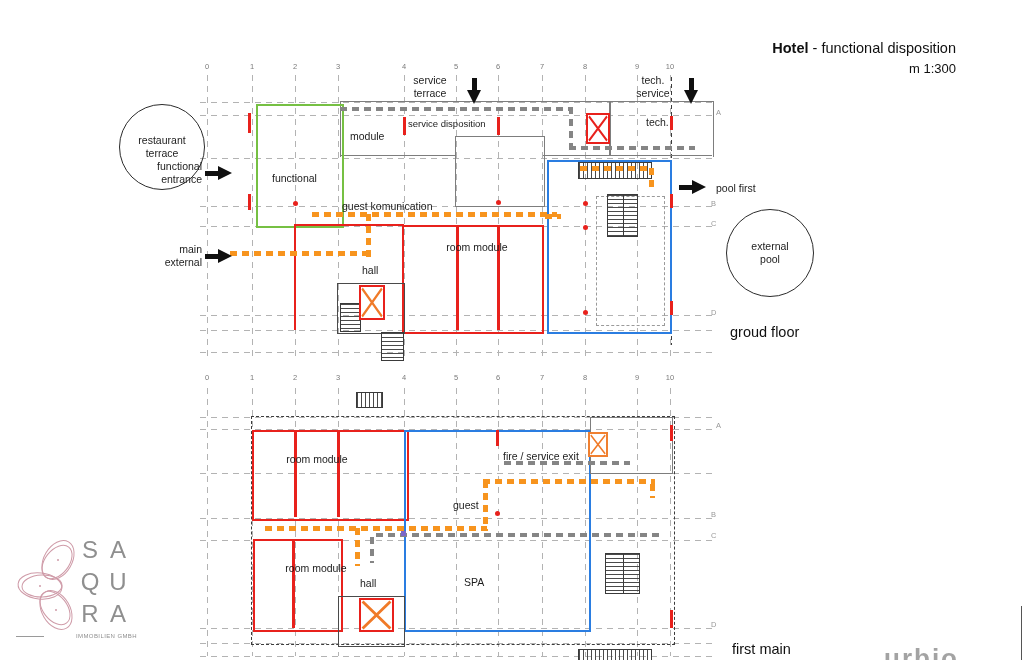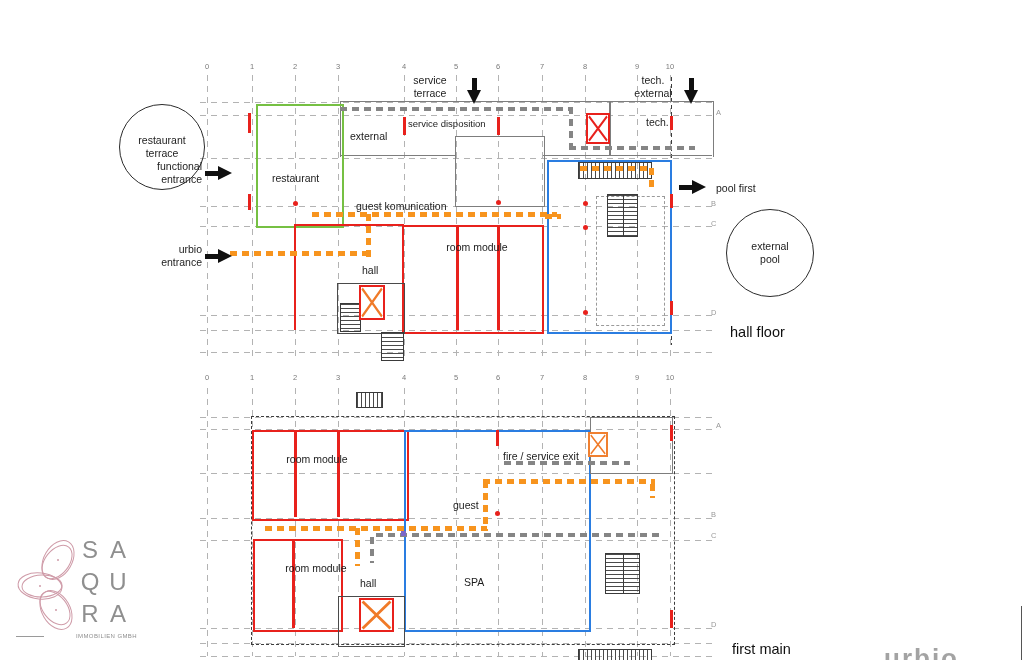--- a/index.html
+++ b/index.html
@@ -58,20 +58,24 @@
   
   .logo-letter{position:absolute;width:24px;text-align:center;font-size:24px;color:#8f8f8f;}
   .logo-sub{position:absolute;font-size:6px;letter-spacing:0.4px;color:#8f8f8f;white-space:nowrap;}
   .wm{position:absolute;font-size:26px;font-weight:bold;color:#a3a3a3;letter-spacing:2px;}
 </style>
 </head>
 <body>
 
 <div class="canvas">
 
+  <div class="abs title-box" style="left:700px;top:40px;width:256px;">
+    <div><span class="b">Hotel</span><span> - functional disposition</span></div>
+    <div class="scale">m 1:300</div>
+  </div>
 
   <div class="abs vg" style="left:207px;top:75px;height:283px"></div>
   <div class="abs vg" style="left:252px;top:75px;height:283px"></div>
   <div class="abs vg" style="left:295px;top:75px;height:283px"></div>
   <div class="abs vg" style="left:338px;top:75px;height:283px"></div>
   <div class="abs vg" style="left:404px;top:75px;height:283px"></div>
   <div class="abs vg" style="left:456px;top:75px;height:283px"></div>
   <div class="abs vg" style="left:498px;top:75px;height:283px"></div>
   <div class="abs vg" style="left:542px;top:75px;height:283px"></div>
   <div class="abs vg" style="left:585px;top:75px;height:283px"></div>
@@ -167,49 +171,49 @@
     <div class="lbl ctr" style="width:64px">restaurant terrace</div>
   </div>
   <div class="abs circle" style="left:726px;top:209px;width:86px;height:86px">
     <div class="lbl ctr" style="width:56px">external pool</div>
   </div>
   <div class="abs lbl rt" style="left:126px;top:160px;width:76px">functional entrance</div>
   <div class="abs arr arr-r" style="left:205px;top:166px">
       <div class="sh"></div>
       <div class="hd"></div>
     </div>
-  <div class="abs lbl rt" style="left:144px;top:243px;width:58px">urbio entrance</div>
+  <div class="abs lbl rt" style="left:144px;top:243px;width:58px">main external</div>
   <div class="abs arr arr-r" style="left:205px;top:249px">
       <div class="sh"></div>
       <div class="hd"></div>
     </div>
   <div class="abs lbl ctr" style="left:401px;top:74px;width:58px">service terrace</div>
   <div class="abs arr-d" style="left:467px;top:78px">
       <div class="sh"></div>
       <div class="hd"></div>
     </div>
-  <div class="abs lbl ctr" style="left:627px;top:74px;width:52px">tech. external</div>
+  <div class="abs lbl ctr" style="left:627px;top:74px;width:52px">tech. service</div>
   <div class="abs arr-d" style="left:684px;top:78px">
       <div class="sh"></div>
       <div class="hd"></div>
     </div>
   <div class="abs arr arr-r" style="left:679px;top:180px">
       <div class="sh"></div>
       <div class="hd"></div>
     </div>
   <div class="abs lbl one" style="left:716px;top:182px">pool first</div>
 
-  <div class="abs lbl one" style="left:272px;top:172px">restaurant</div>
-  <div class="abs lbl one" style="left:350px;top:130px">external</div>
+  <div class="abs lbl one" style="left:272px;top:172px">functional</div>
+  <div class="abs lbl one" style="left:350px;top:130px">module</div>
   <div class="abs lbl one sm" style="left:408px;top:118px">service disposition</div>
-  <div class="abs lbl one" style="left:356px;top:200px">guest komunication</div>
+  <div class="abs lbl one" style="left:342px;top:200px">guest komunication</div>
   <div class="abs lbl one" style="left:646px;top:116px">tech.</div>
   <div class="abs lbl one" style="left:362px;top:264px">hall</div>
   <div class="abs lbl ctr" style="left:445px;top:241px;width:64px">room module</div>
-  <div class="abs caption" style="left:730px;top:324px">hall floor</div>
+  <div class="abs caption" style="left:730px;top:324px">groud floor</div>
 
   <div class="abs vg" style="left:207px;top:388px;height:268px"></div>
   <div class="abs vg" style="left:252px;top:388px;height:268px"></div>
   <div class="abs vg" style="left:295px;top:388px;height:268px"></div>
   <div class="abs vg" style="left:338px;top:388px;height:268px"></div>
   <div class="abs vg" style="left:404px;top:388px;height:268px"></div>
   <div class="abs vg" style="left:456px;top:388px;height:268px"></div>
   <div class="abs vg" style="left:498px;top:388px;height:268px"></div>
   <div class="abs vg" style="left:542px;top:388px;height:268px"></div>
   <div class="abs vg" style="left:585px;top:388px;height:268px"></div>

